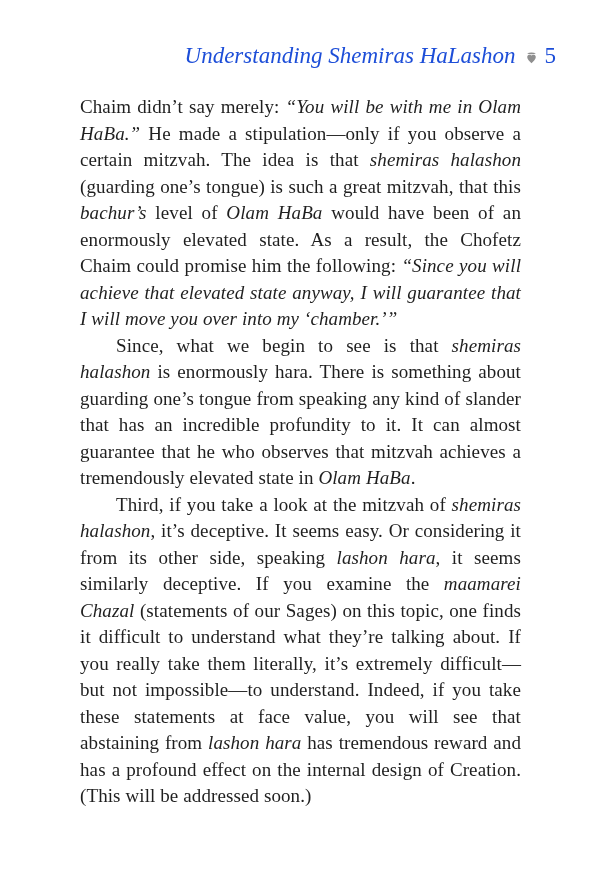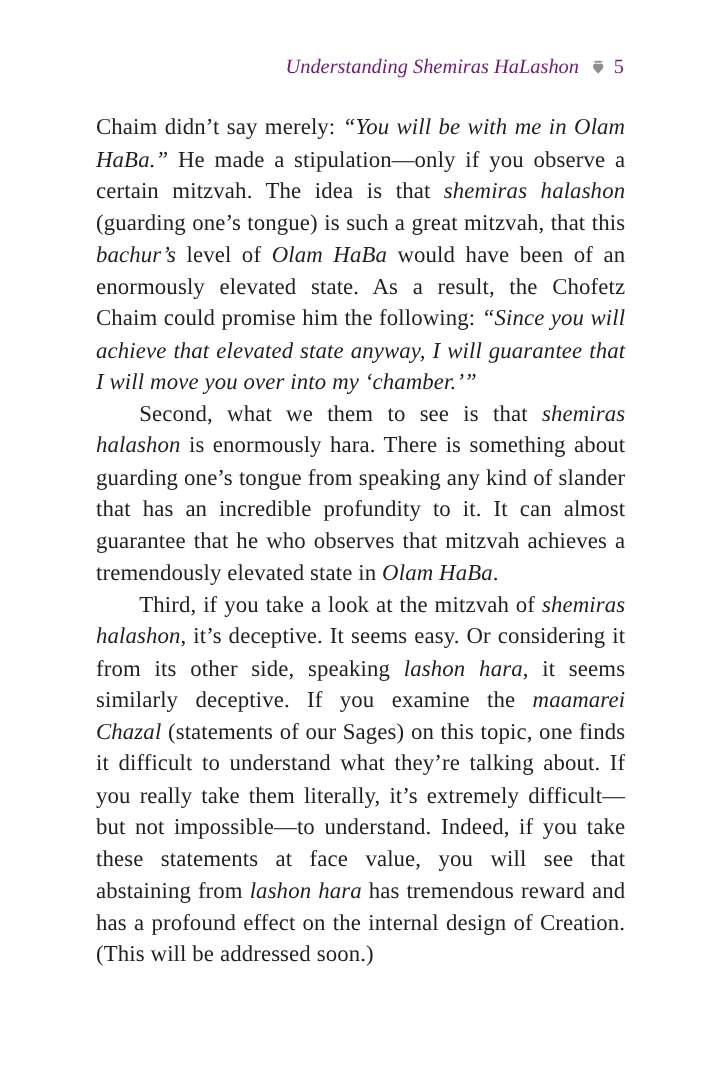--- a/index.html
+++ b/index.html
@@ -10,25 +10,25 @@
   .page {
     position: relative;
     width: 600px;
     height: 890px;
     background: #ffffff;
     font-family: "Liberation Serif", "DejaVu Serif", serif;
     color: #1f1f1f;
     overflow: hidden;
   }
   .running-header {
-    margin: 46px 80px 0 80px;
+    margin: 46px 44px 0 80px;
     text-align: right;
-    font-size: 17px;
+    font-size: 23px;
     line-height: 20px;
-    color: #701a75;
+    color: #1d4ed8;
     white-space: nowrap;
   }
   .running-header .title {
     font-style: italic;
   }
   .running-header .fleuron {
     display: inline-block;
     margin: 0 7px 0 9px;
     vertical-align: baseline;
     position: relative;
@@ -66,21 +66,21 @@
     <span class="title">Understanding Shemiras HaLashon</span><span class="fleuron"><svg width="13" height="12" viewBox="0 0 13 12" aria-hidden="true">
           <path d="M2.2 1.2 C4.5 0.4, 8.5 0.4, 10.8 1.2 C9.5 1.9, 8.8 2.2, 6.5 2.2 C4.2 2.2, 3.5 1.9, 2.2 1.2 Z" fill="#8f8f8f"></path>
           <path d="M6.5 3.6 C5.2 2.3, 2.4 2.6, 2.2 4.9 C2.05 7, 4.6 9.3, 6.5 11.2 C8.4 9.3, 10.95 7, 10.8 4.9 C10.6 2.6, 7.8 2.3, 6.5 3.6 Z" fill="#8f8f8f"></path>
         </svg></span><span class="folio">5</span>
   </div>
 
   <div class="text-block">
 
     <p class="para"><span>Chaim didn’t say merely: </span><em>“You will be with me in Olam HaBa.”</em><span> He made a stipulation—only if you observe a certain mitzvah. The idea is that </span><em>shemiras halashon</em><span> (guarding one’s tongue) is such a great mitzvah, that this </span><em>bachur’s</em><span> level of </span><em>Olam HaBa</em><span> would have been of an enormously elevated state. As a result, the Chofetz Chaim could promise him the following: </span><em>“Since you will achieve that elevated state anyway, I will guarantee that I will move you over into my ‘chamber.’”</em></p>
 
-    <p class="para indent"><span>Second, what we them to see is that </span><em>shemiras halashon</em><span> is enormously hara. There is something about guarding one’s tongue from speaking any kind of slander that has an incredible profundity to it. It can almost guarantee that he who observes that mitzvah achieves a tremendously elevated state in </span><em>Olam HaBa</em><span>.</span></p>
+    <p class="para indent"><span>Since, what we begin to see is that </span><em>shemiras halashon</em><span> is enormously hara. There is something about guarding one’s tongue from speaking any kind of slander that has an incredible profundity to it. It can almost guarantee that he who observes that mitzvah achieves a tremendously elevated state in </span><em>Olam HaBa</em><span>.</span></p>
 
     <p class="para indent"><span>Third, if you take a look at the mitzvah of </span><em>shemiras halashon</em><span>, it’s deceptive. It seems easy. Or considering it from its other side, speaking </span><em>lashon hara</em><span>, it seems similarly deceptive. If you examine the </span><em>maamarei Chazal</em><span> (statements of our Sages) on this topic, one finds it difficult to understand what they’re talking about. If you really take them literally, it’s extremely difficult—but not impossible—to understand. Indeed, if you take these statements at face value, you will see that abstaining from </span><em>lashon hara</em><span> has tremendous reward and has a profound effect on the internal design of Creation. (This will be addressed soon.)</span></p>
 
     <h2 class="section-heading">
       <br>
       <span><em>Mussar</em><span> versus </span><em>Hashkafah</em></span>
     </h2>
 
   </div>
 

